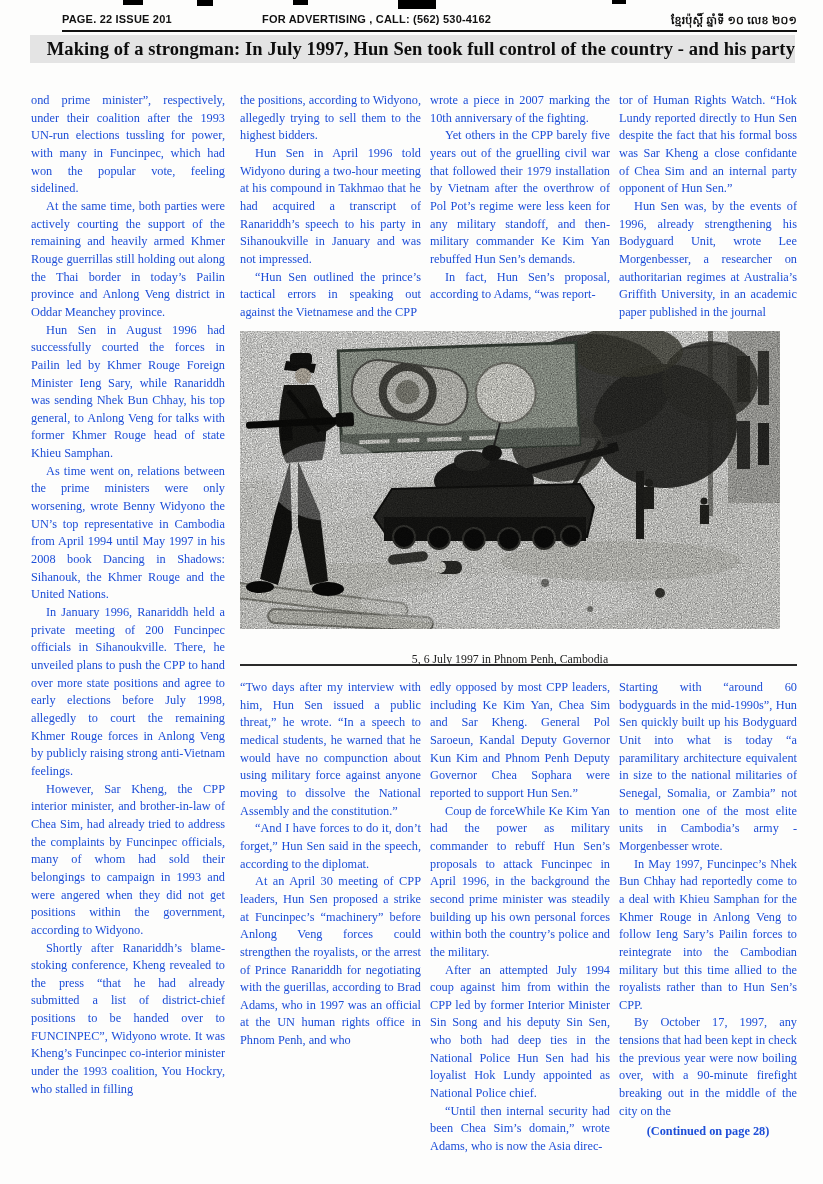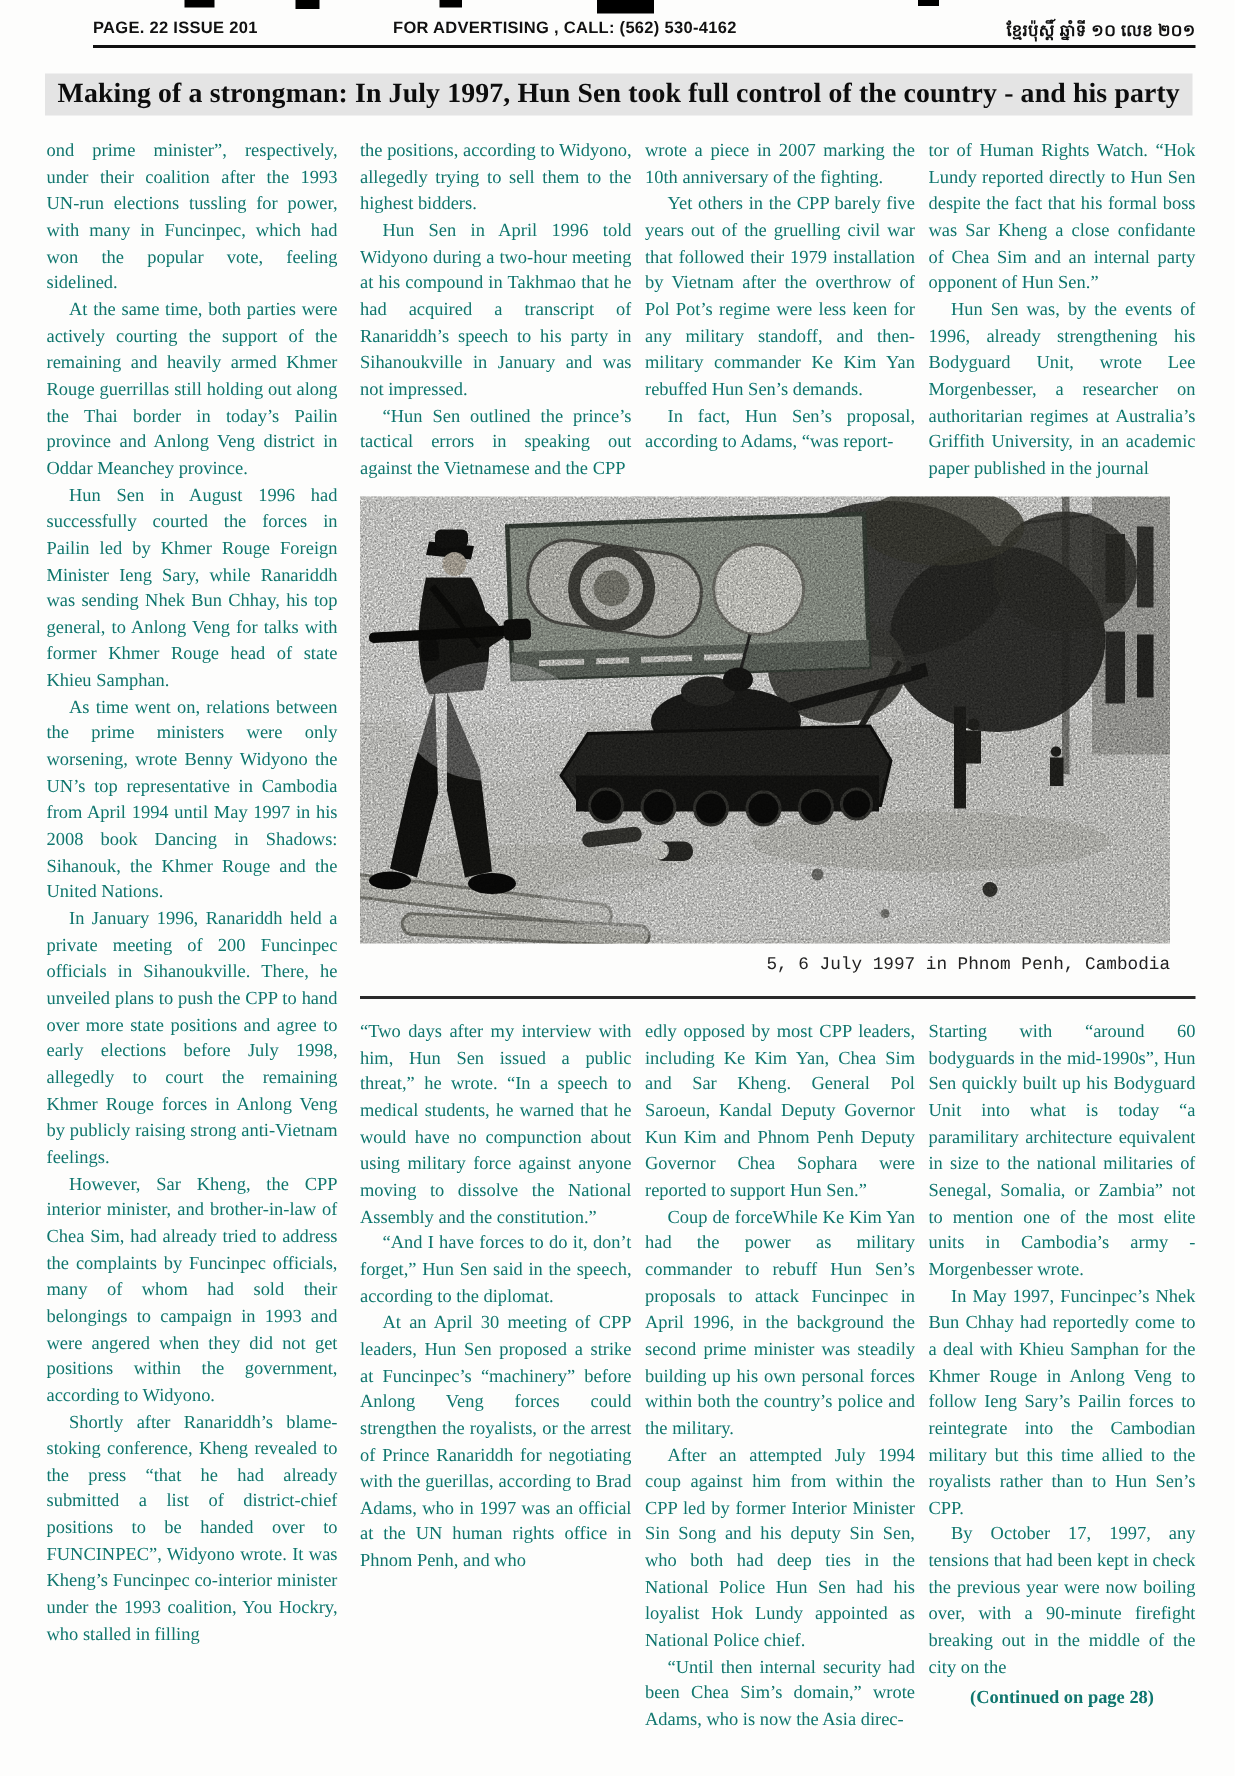--- a/index.html
+++ b/index.html
@@ -15,48 +15,48 @@
     position:absolute;top:13px;
     font-family:"Liberation Sans",sans-serif;font-weight:bold;
     font-size:11px;letter-spacing:.2px;white-space:nowrap;color:#111;
   }
   .mh-left{left:62px;}
   .mh-center{left:262px;}
   .mh-right{right:26px;top:8px;font-size:13px;}
   .rule-top{position:absolute;left:62px;top:30px;width:735px;height:2px;background:#111;}
   
   .headline-strip{
-    position:absolute;left:30px;top:49px;width:765px;height:28px;
-    background:#e4e4e4;display:flex;align-items:center;justify-content:center;
+    position:absolute;left:30px;top:35px;width:765px;height:28px;
+    background:#e4e4e4;display:flex;align-items:center;justify-content:flex-end;
   }
   .headline-strip h1{
     margin:0;font-family:"Liberation Serif",serif;font-weight:bold;
     font-size:18.5px;letter-spacing:.1px;color:#0d0d0d;white-space:nowrap;
   }
   
   .col-seg{
     position:absolute;font-size:12.3px;line-height:17.65px;
-    text-align:justify;overflow:hidden;color:#0f766e;font-family:Liberation Serif, serif;
+    text-align:justify;overflow:hidden;color:#1d4ed8;font-family:Liberation Serif, serif;
   }
   .para{margin:0;text-indent:15px;}
   .col-seg .para:first-child{text-indent:0;}
   #col1{left:31px;top:92px;width:194px;height:1060px;}
   #col2-top{left:240px;top:92px;width:181px;height:240px;}
   #col3-top{left:430px;top:92px;width:180px;height:240px;}
   #col4-top{left:619px;top:92px;width:178px;height:240px;}
   #col2-bottom{left:240px;top:679px;width:181px;height:482px;}
   #col3-bottom{left:430px;top:679px;width:180px;height:482px;}
   #col4-bottom{left:619px;top:679px;width:178px;height:482px;}
   .continued{margin:3px 0 0;text-indent:0;text-align:center;font-weight:bold;}
   
   figure.news-photo{position:absolute;left:240px;top:331px;width:540px;margin:0;}
   figure.news-photo svg{display:block;background:#efefec;}
   figure.news-photo figcaption{
-    text-align:right;font-size:11.8px;color:#222;margin-top:7px;
-    font-family:Liberation Mono, monospace;
+    text-align:center;font-size:11.8px;color:#222;margin-top:23px;
+    font-family:Liberation Serif, serif;
   }
   .caption-rule{position:absolute;left:240px;top:664px;width:557px;height:2px;background:#2a2a2a;}
 </style>
 </head>
 <body>
 
 <div class="page">
 
   <div class="artifact" style="left:123px;top:0;width:20px;height:5px;"></div>
   <div class="artifact" style="left:197px;top:0;width:16px;height:6px;"></div>

